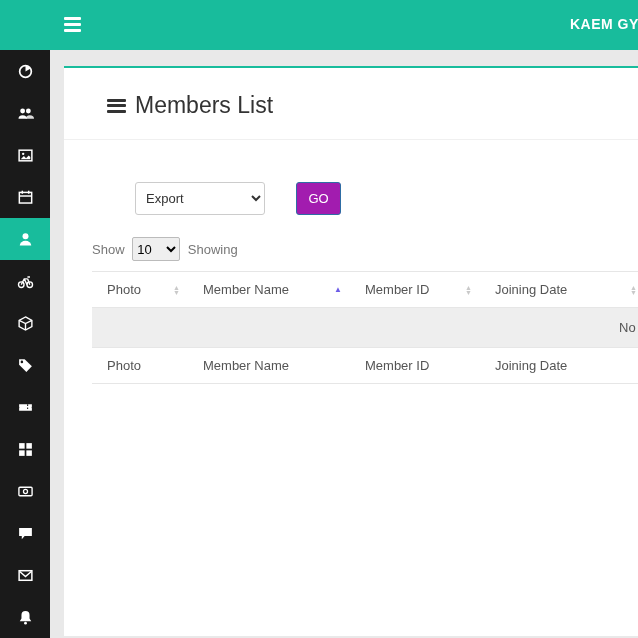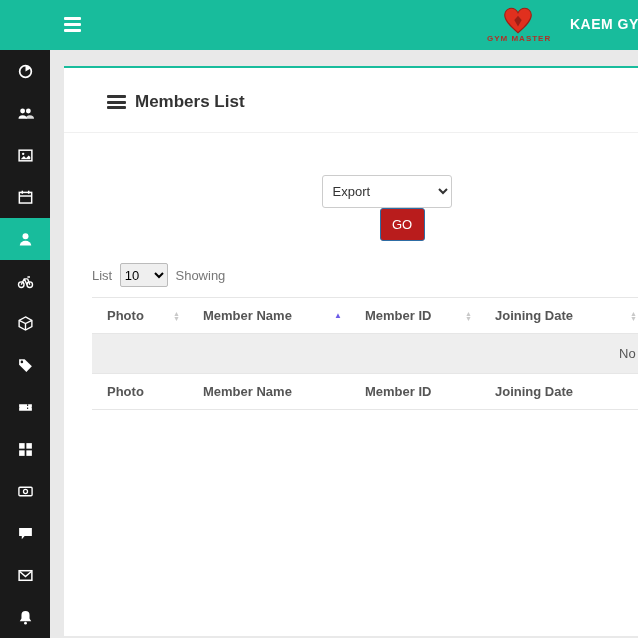--- a/index.html
+++ b/index.html
@@ -29,39 +29,39 @@
   
   .content { position:absolute; top:50px; left:50px; width:588px; height:588px;
     padding:16px 0 0 14px; }
   .card { background:#fff; border-top:2px solid #18bc9c; width:574px; height:570px;
     overflow:hidden; position:relative; }
 
   .card-header { padding:24px 0 20px 43px; border-bottom:1px solid #f0f0f0;
     display:flex; align-items:center; }
   .bars-dark { width:19px; height:14px; margin-right:9px; }
   .bars-dark span { display:block; height:3px; background:#333; margin-bottom:2.5px; border-radius:1px; }
-  .page-title { font-size:17px; font-weight:bold; color:#333; }
-
-  .toolbar { margin:42px 0 0 71px; display:flex; align-items:center;flex-direction:column; }
+  .page-title { font-size:23px; font-weight:normal; color:#333; }
+
+  .toolbar { margin:42px 0 0 71px; display:flex; align-items:center; }
   .export-select { width:130px; height:33px; font-size:13px; color:#333;
     border:1px solid #ccc; border-radius:3px; background:#fff; padding:0 6px;
     font-family:"Liberation Sans", sans-serif; }
-  .go-btn { margin-left:31px; width:45px; height:33px; background:#b91c1c;
+  .go-btn { margin-left:31px; width:45px; height:33px; background:#a21caf;
     border:1px solid #2e6da4; color:#fff; font-size:13px; border-radius:3px;
     cursor:pointer; font-family:"Liberation Sans", sans-serif; }
 
   .table-zone { margin-top:22px; padding-left:28px; font-size:13px; color:#666; }
   .show-row { margin-bottom:10px; color:#777; }
   .show-select { width:48px; height:24px; font-size:13px; border:1px solid #bbb;
     border-radius:2px; margin:0 4px; font-family:"Liberation Sans", sans-serif; }
 
   .dt { width:1200px; }
   .dt-row { display:flex; align-items:center; }
   .dt-head { border-top:1px solid #e6e6e6; border-bottom:1px solid #e6e6e6; }
-  .th, .tf { font-weight:bold; color:#555; padding:10px 8px 10px 15px;
+  .th, .tf { font-weight:normal; color:#555; padding:10px 8px 10px 15px;
     display:flex; align-items:center; }
   .w1 { width:96px; } .w2 { width:162px; } .w3 { width:130px;justify-content:space-between; } .w4 { width:165px; }
   .th { cursor:pointer; }
   .sort { margin-left:auto; display:flex; flex-direction:column; line-height:5px;
     font-size:7px; color:#c9c9c9; font-style:normal; }
   .sort i { font-style:normal; }
   .sort-asc { margin-left:auto; font-size:8px; color:#6c5ce7; font-style:normal; }
   .dt-empty { width:1200px; height:40px; background:#eeeeee; display:flex;
     align-items:center; justify-content:center; color:#555;
     border-bottom:1px solid #e6e6e6; }
@@ -70,27 +70,20 @@
 </style>
 </head>
 <body>
 
 <div class="topbar">
   <div class="hamburger">
     <span></span>
       <span></span>
       <span></span>
   </div>
-  <div class="logo">
-    <svg width="34" height="32" viewBox="0 0 32 30">
-      <path d="M16 27 C8.5 20.5 3.5 15.5 3.5 10.2 C3.5 6.8 6.2 4 9.6 4 C12.2 4 14.6 5.6 16 8.2 C17.4 5.6 19.8 4 22.4 4 C25.8 4 28.5 6.8 28.5 10.2 C28.5 15.5 23.5 20.5 16 27 Z" fill="#e0301e" stroke="#9c1f16" stroke-width="1"></path>
-      <path d="M16 11 L19.5 15 L16 21 L12.5 15 Z" fill="#9c1f16"></path>
-    </svg>
-    <div class="logo-text">GYM MASTER</div>
-  </div>
   <div class="brand">KAEM GYM</div>
 </div>
 
 <aside class="sidebar">
   <div class="side-item">
     <svg viewBox="0 0 16 16">
       <circle cx="8" cy="8" r="5.5" fill="none" stroke="#fff" stroke-width="1.6"></circle>
       <path d="M8 8 L8 2.5 A5.5 5.5 0 0 1 12.8 5.2 Z" fill="#fff"></path>
     </svg>
   </div>
@@ -197,21 +190,21 @@
     <div class="toolbar">
       <select class="export-select">
         <option>Export</option>
       </select>
       <button class="go-btn">GO</button>
     </div>
 
     <div class="table-zone">
 
       <div class="show-row">
-        <span>List</span>
+        <span>Show</span>
         <select class="show-select">
           <option>10</option>
         </select>
         <span>Showing</span>
       </div>
 
       <div class="dt">
 
         <div class="dt-row dt-head">
           <div class="th w1">

